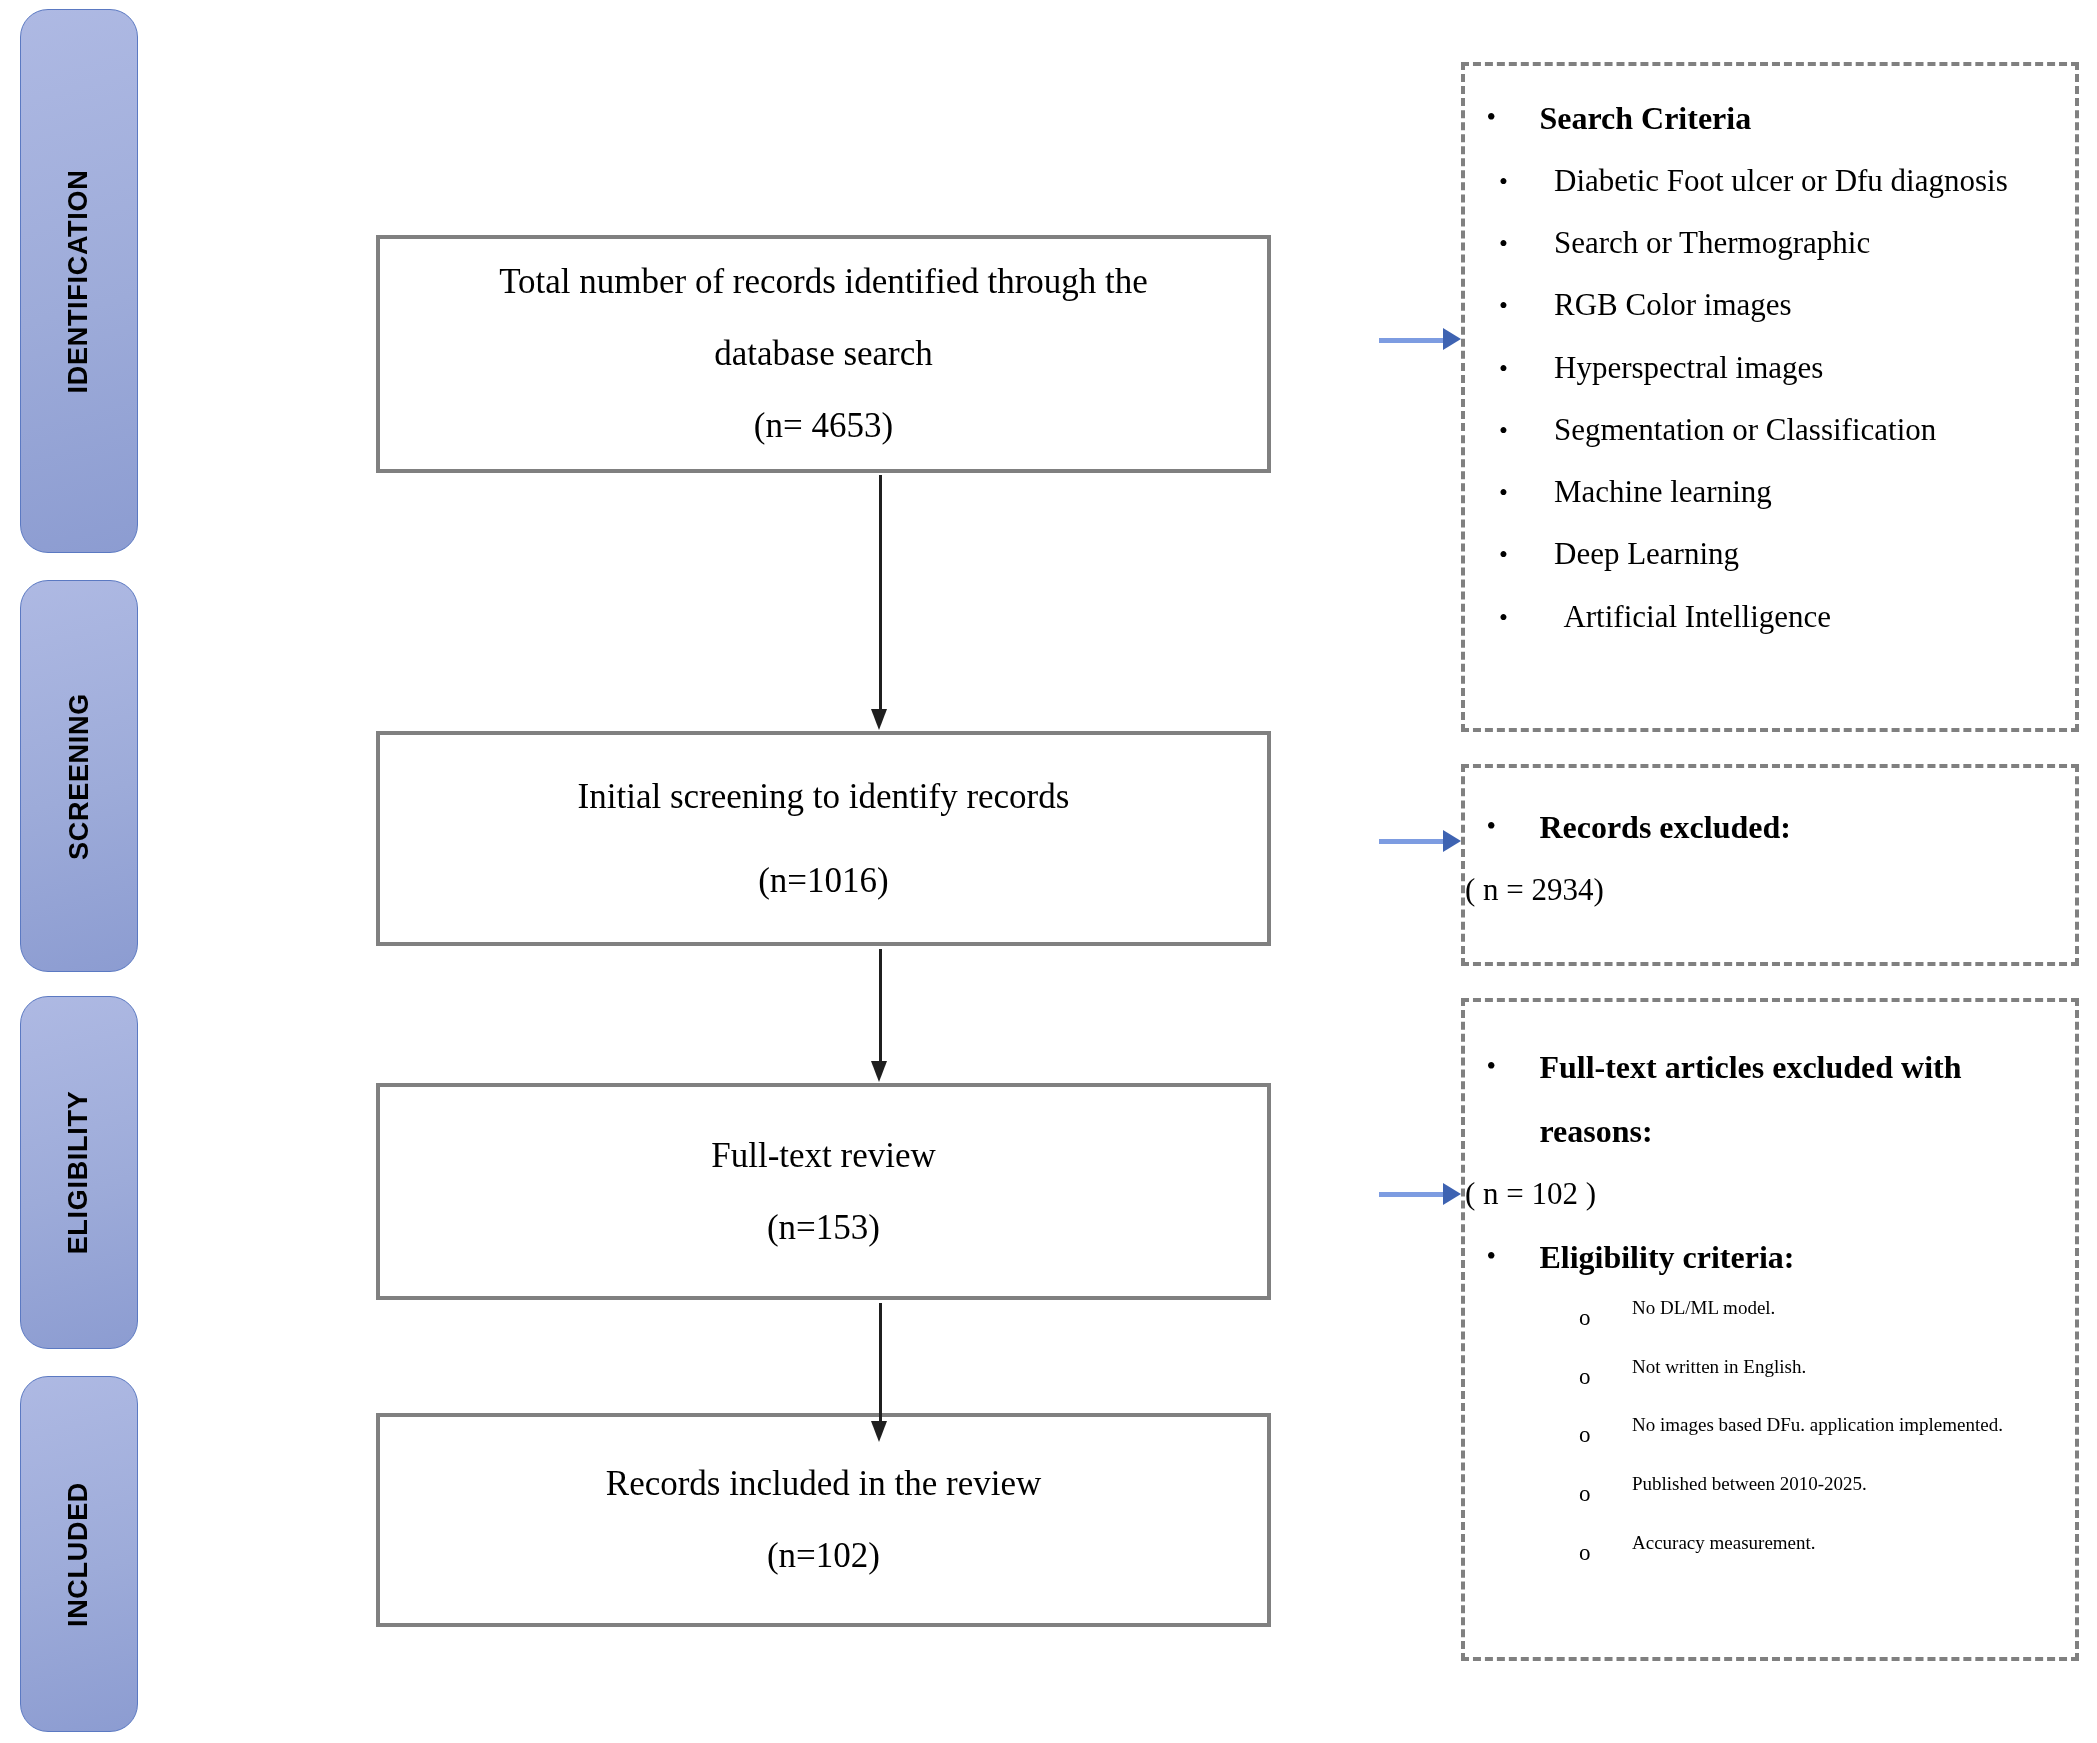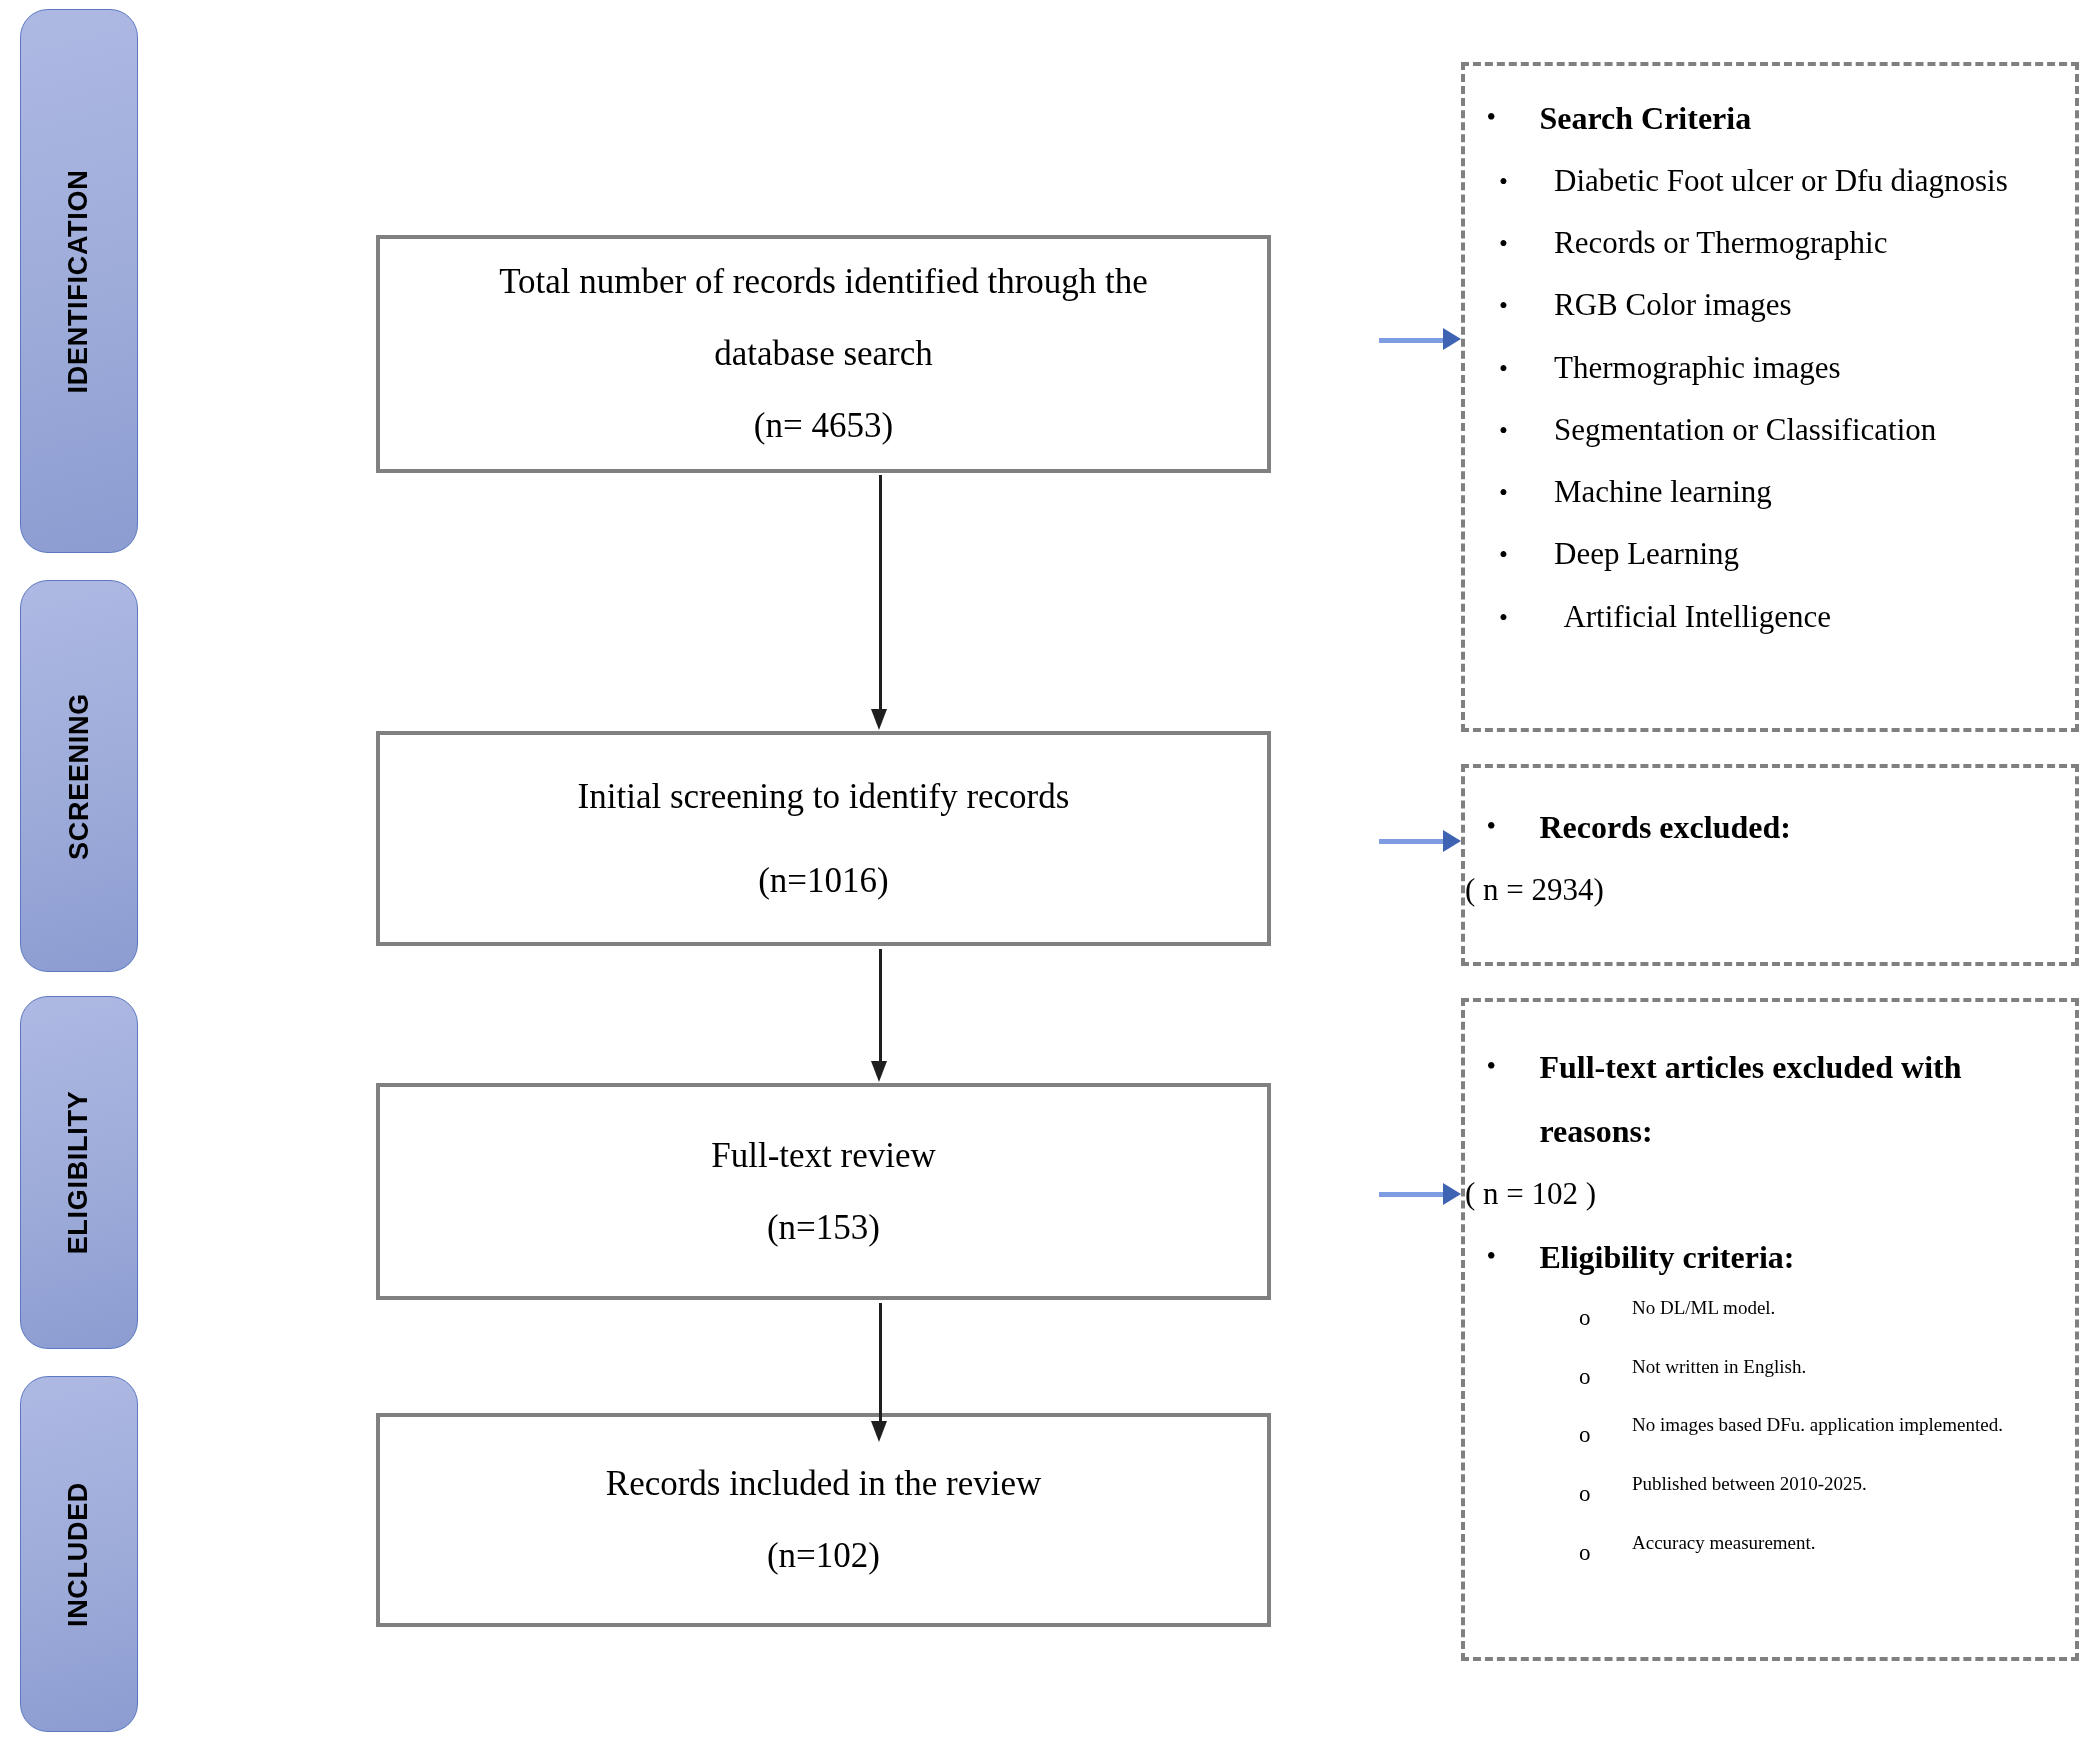--- a/index.html
+++ b/index.html
@@ -121,29 +121,29 @@
     <div class="row">
       <span class="b1">•</span>
       <span class="hd">Search Criteria</span>
     </div>
     <div class="row">
       <span class="b2">•</span>
       <span class="it">Diabetic Foot ulcer or Dfu diagnosis</span>
     </div>
     <div class="row">
       <span class="b2">•</span>
-      <span class="it">Records or Thermographic</span>
+      <span class="it">Search or Thermographic</span>
     </div>
     <div class="row">
       <span class="b2">•</span>
       <span class="it">RGB Color images</span>
     </div>
     <div class="row">
       <span class="b2">•</span>
-      <span class="it">Thermographic images</span>
+      <span class="it">Hyperspectral images</span>
     </div>
     <div class="row">
       <span class="b2">•</span>
       <span class="it">Segmentation or Classification</span>
     </div>
     <div class="row">
       <span class="b2">•</span>
       <span class="it">Machine learning</span>
     </div>
     <div class="row">

